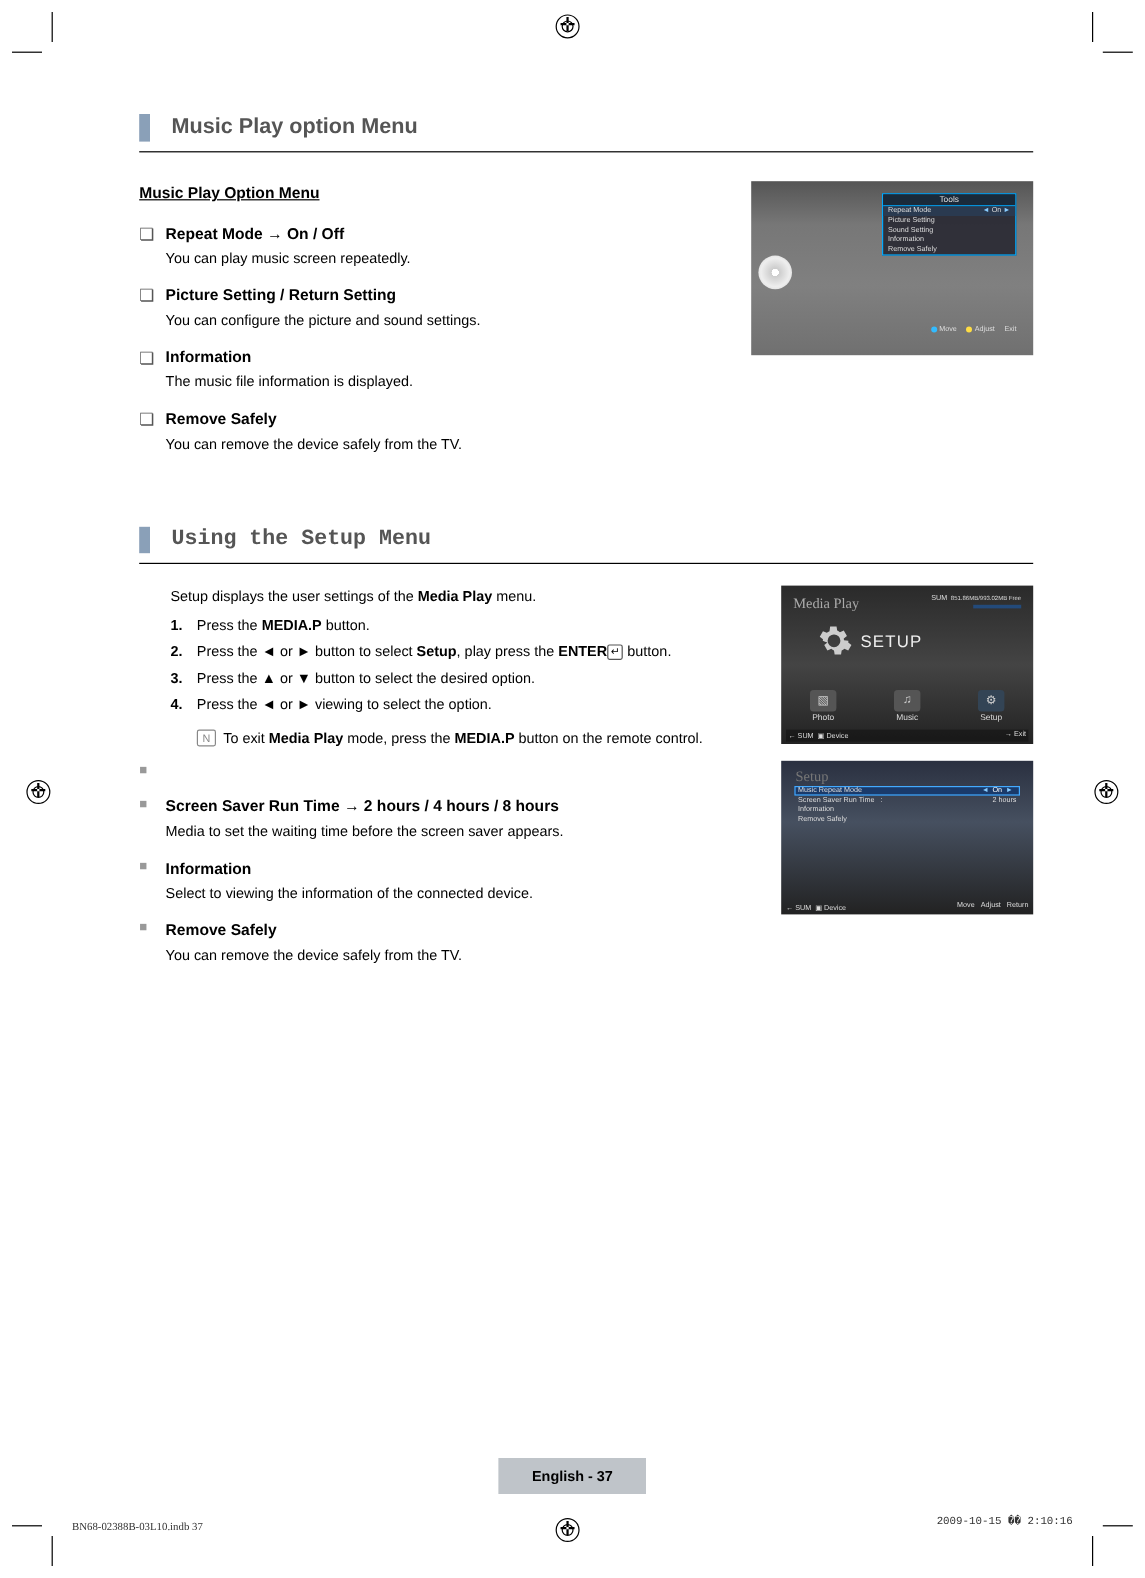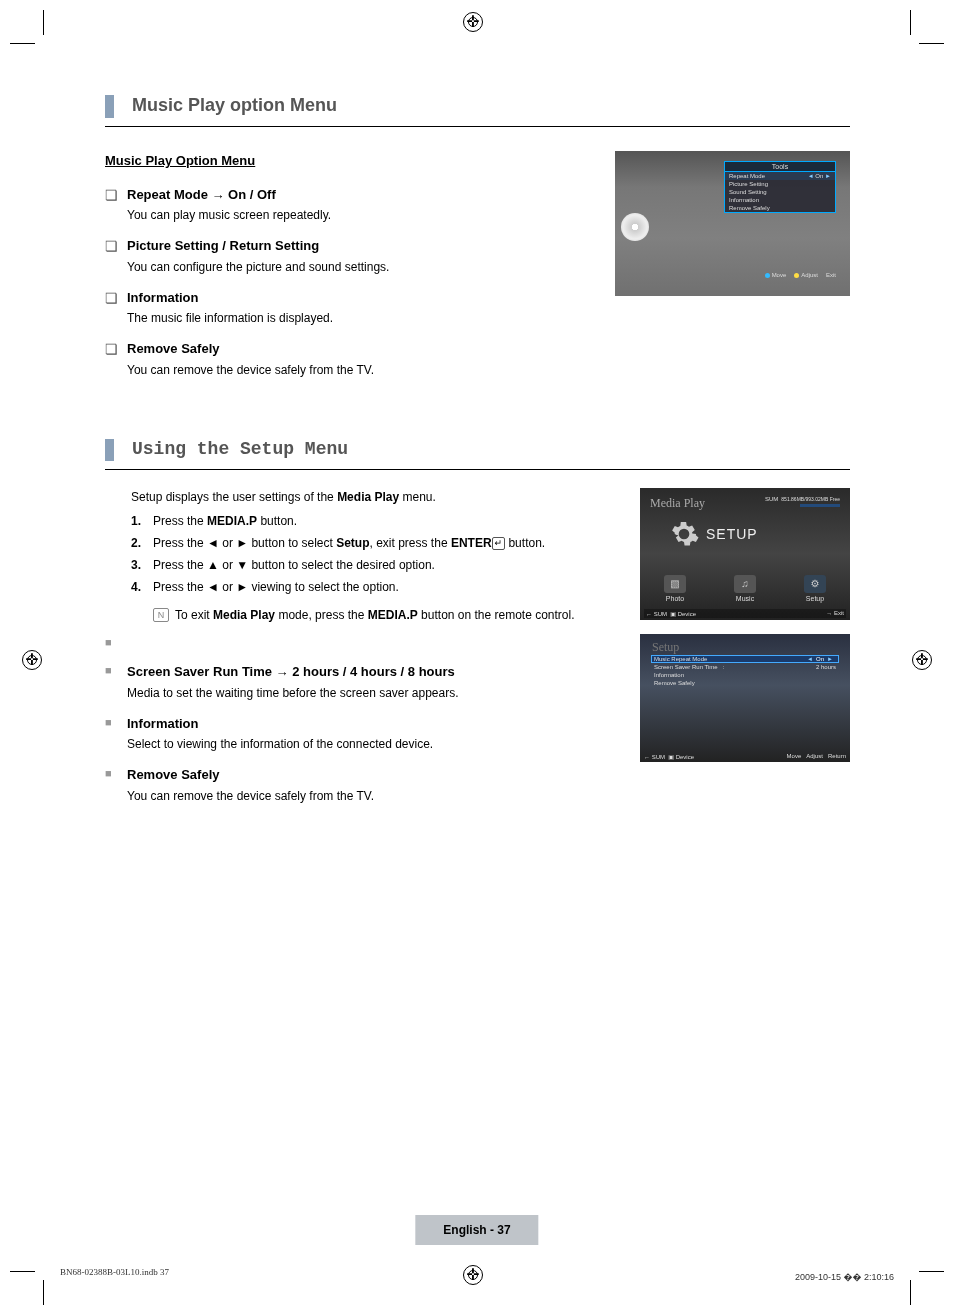--- a/index.html
+++ b/index.html
@@ -34,21 +34,21 @@
     content: "✛";
     font-size: 16px;
     line-height: 1;
   }
   .crop {
     position: absolute;
     background: #000;
   }
   .page {
     position: absolute;
-    left: 105px;
+    left: 116px;
     top: 95px;
     width: 745px;
   }
   .section-header {
     display: flex;
     align-items: stretch;
     margin-bottom: 14px;
   }
   .section-bar {
     width: 9px;
@@ -242,23 +242,23 @@
     font-weight: bold;
   }
   .indd {
     position: absolute;
     bottom: 38px; left: 60px;
     font-size: 9px; color: #333;
     font-family: "Times New Roman", serif;
   }
   .indd-right {
     position: absolute;
-    bottom: 32px; right: 60px;
+    bottom: 42px; right: 60px;
     font-size: 9px; color: #333;
-    font-family: Liberation Sans, sans-serif;
+    font-family: Liberation Mono, monospace;
   }
 </style>
 </head>
 <body>
 
 <div class="crop" style="left:43px; top:10px; width:1px; height:25px;"></div>
 <div class="crop" style="left:10px; top:43px; width:25px; height:1px;"></div>
 <div class="crop" style="right:43px; top:10px; width:1px; height:25px;"></div>
 <div class="crop" style="right:10px; top:43px; width:25px; height:1px;"></div>
 <div class="crop" style="left:43px; bottom:10px; width:1px; height:25px;"></div>
@@ -346,21 +346,21 @@
       <div style="margin-left:26px;">
         <span>Setup displays the user settings of the </span><b>Media Play</b><span> menu.</span>
       </div>
       <ol class="ol">
         <li>
             <span class="num">1.</span>
             <span><span>Press the </span><b>MEDIA.P</b><span> button.</span></span>
           </li>
         <li>
             <span class="num">2.</span>
-            <span><span>Press the ◄ or ► button to select </span><b>Setup</b><span>, exit press the </span><b>ENTER</b><span class="enter-icon">↵</span><span> button.</span></span>
+            <span><span>Press the ◄ or ► button to select </span><b>Setup</b><span>, play press the </span><b>ENTER</b><span class="enter-icon">↵</span><span> button.</span></span>
           </li>
         <li>
             <span class="num">3.</span>
             <span>Press the ▲ or ▼ button to select the desired option.</span>
           </li>
         <li>
             <span class="num">4.</span>
             <span>Press the ◄ or ► viewing to select the option.</span>
           </li>
       </ol>

